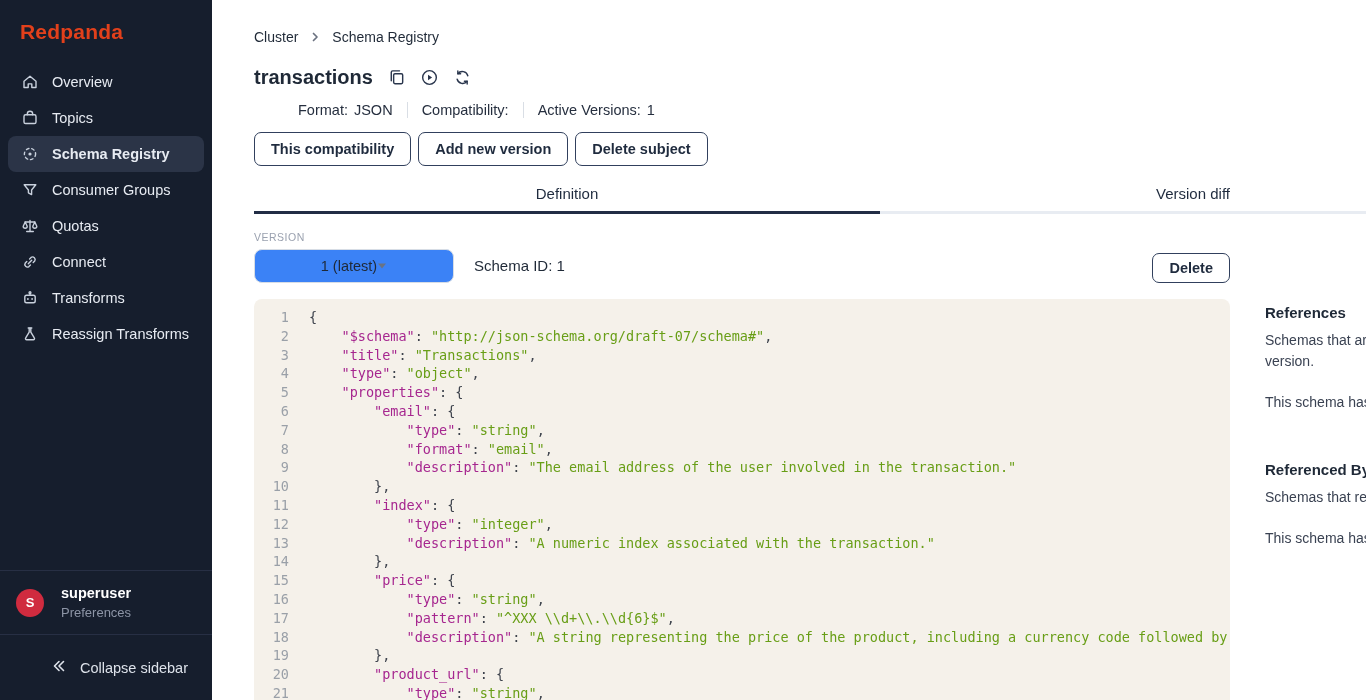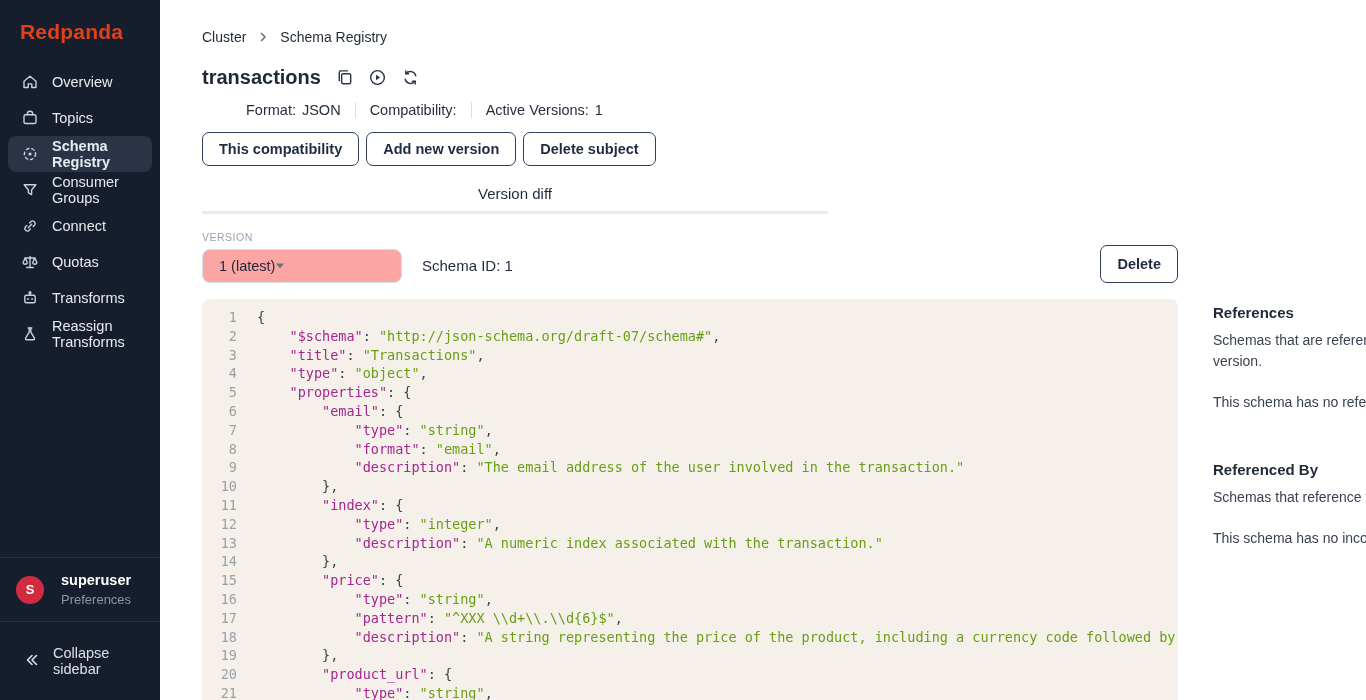--- a/index.html
+++ b/index.html
@@ -4,37 +4,37 @@
 <style>
   * { box-sizing: border-box; margin: 0; padding: 0; }
   html,body { width:1366px; height:700px; overflow:hidden; }
   body {
     font-family:"Liberation Sans","DejaVu Sans",sans-serif;
     background:#ffffff; color:#1f2937; display:flex;
   }
   svg { fill:none; stroke:currentColor; stroke-width:1.4; stroke-linecap:round; stroke-linejoin:round; }
 
   
-  .sidebar { width:160px; flex:none; background:var(--sidebar-bg,#161E2D); display:flex; flex-direction:column; }
+  .sidebar { width:212px; flex:none; background:var(--sidebar-bg,#161E2D); display:flex; flex-direction:column; }
   .logo { padding:20px 20px 20px; color:var(--brand,#E2401B); font-weight:bold; font-size:21px; letter-spacing:.2px; }
   .nav { padding:0 8px; }
   .nav-item { display:flex; align-items:center; gap:13px; height:36px; padding:0 13px;
     border-radius:8px; font-size:14.5px; color:#e7ebf2; cursor:pointer; }
   .nav-item.active { background:var(--sidebar-active-bg,#2B3447); font-weight:bold; }
   .nav-icon { width:18px; height:18px; color:#c9d1dd; flex:none; display:flex; align-items:center; }
   .nav-icon svg { width:18px; height:18px; }
   .sidebar-bottom { margin-top:auto; }
   .user-section { border-top:1px solid #272f44; border-bottom:1px solid #272f44;
     padding:14px 16px; display:flex; gap:17px; align-items:center; }
   .avatar { width:28px; height:28px; border-radius:50%; background:var(--avatar,#D02B3F);
     color:#fff; font-size:13px; font-weight:bold; display:flex; align-items:center; justify-content:center; flex:none; }
   .user-name { font-size:14.5px; font-weight:bold; color:#ffffff; }
   .user-prefs { font-size:13px; color:#8d95a6; margin-top:4px; cursor:pointer; }
   .collapse-row { padding:23px 24px; display:flex; gap:13px; align-items:center;
-    font-size:14.5px; color:#dde2ea; cursor:pointer; }
+    font-size:14.5px; color:#dde2ea; cursor:pointer;justify-content:flex-end; }
   .collapse-row svg { width:16px; height:16px; stroke-width:1.6; }
 
   
   .main { flex:1; padding:29px 0 0 42px; overflow:hidden; }
   .breadcrumb { display:flex; align-items:center; gap:11px; font-size:14px; color:#1f2937; }
   .crumb { cursor:pointer; }
   .crumb-sep { color:#6b7280; display:flex; }
   .crumb-sep svg { width:12px; height:12px; stroke-width:1.7; }
 
   .title-row { display:flex; align-items:center; gap:14px; margin-top:21px; }
@@ -51,26 +51,26 @@
     background:#fff; color:#1f2b3e; font-weight:bold; font-size:14.5px;
     font-family:inherit; cursor:pointer; }
 
   .tabs { display:flex; margin-top:19px; width:1252px; }
   .tab { width:626px; text-align:center; font-size:15px; color:#1f2b3e; padding-bottom:9px;
     border-bottom:3px solid #e8ecf2; cursor:pointer; }
   .tab.active { border-bottom-color:var(--accent,#222D45); }
 
   .version-row { width:976px; display:flex; align-items:flex-end; margin-top:17px; }
   .version-field .version-label { font-size:10.5px; letter-spacing:.5px; color:#9aa1af; margin-bottom:6px; }
-  .select { width:200px; height:34px; border:1px solid #d7dde5; border-radius:8px; background:#fca5a5;
-    display:flex; align-items:center; justify-content:flex-start; padding:0 16px;
+  .select { width:200px; height:34px; border:1px solid #d7dde5; border-radius:8px; background:#3b82f6;
+    display:flex; align-items:center; justify-content:center; padding:0 16px;
     font-size:14.5px; color:#1f2937; cursor:pointer; }
   .select .caret { color:#6a7383; display:flex; }
   .schema-id { margin-left:20px; margin-bottom:9px; font-size:15px; color:#1f2937; }
-  .delete-btn { margin-left:auto; height:38px; }
+  .delete-btn { margin-left:auto; height:30px; }
 
   .content-row { display:flex; margin-top:16px; align-items:flex-start; }
   .editor { width:976px; flex:none; background:var(--editor-bg,#F5F1EA); border-radius:8px;
     padding:9px 0 20px; height:440px; overflow:hidden;
     font-family:"DejaVu Sans Mono",monospace; font-size:13.5px; line-height:18.8px; }
   .cl { display:flex; white-space:pre; }
   .ln { width:35px; flex:none; text-align:right; color:#9aa0a8; }
   .lc { padding-left:20px; flex:none; white-space:pre; }
   .tk-k { color:var(--code-key,#A6268F); }
   .tk-v { color:var(--code-val,#689E16); }
@@ -117,35 +117,35 @@
         <span class="nav-icon">
           <svg viewBox="0 0 18 18">
             <path d="M3.2 3.8h11.6L10.6 9v4.6l-3.2-1.8V9z"></path>
           </svg>
         </span>
         <span>Consumer Groups</span>
       </div>
       <div class="nav-item">
         <span class="nav-icon">
           <svg viewBox="0 0 18 18">
+            <path d="M9 3.5v11M5.7 14.5h6.6M4.2 5h9.6"></path>
+            <path d="M2.2 9.2a2 2 0 0 0 4 0l-2-4.2zM11.8 9.2a2 2 0 0 0 4 0l-2-4.2z"></path>
+          </svg>
+        </span>
+        <span>Quotas</span>
+      </div>
+      <div class="nav-item">
+        <span class="nav-icon">
+          <svg viewBox="0 0 18 18">
             <path d="M7.3 10.7l3.4-3.4"></path>
             <path d="M8.6 5.9l1.5-1.5a2.6 2.6 0 0 1 3.6 3.6l-1.5 1.5"></path>
             <path d="M9.4 12.1l-1.5 1.5a2.6 2.6 0 0 1-3.6-3.6l1.5-1.5"></path>
           </svg>
         </span>
         <span>Connect</span>
-      </div>
-      <div class="nav-item">
-        <span class="nav-icon">
-          <svg viewBox="0 0 18 18">
-            <path d="M9 3.5v11M5.7 14.5h6.6M4.2 5h9.6"></path>
-            <path d="M2.2 9.2a2 2 0 0 0 4 0l-2-4.2zM11.8 9.2a2 2 0 0 0 4 0l-2-4.2z"></path>
-          </svg>
-        </span>
-        <span>Quotas</span>
       </div>
       <div class="nav-item">
         <span class="nav-icon">
           <svg viewBox="0 0 18 18">
             <rect x="3.8" y="6.2" width="10.4" height="7.6" rx="1.8"></rect>
             <path d="M9 6.2V4.6"></path>
             <circle cx="9" cy="3.7" r=".9"></circle>
             <circle cx="6.9" cy="10" r=".9" fill="currentColor" stroke="none"></circle>
             <circle cx="11.1" cy="10" r=".9" fill="currentColor" stroke="none"></circle>
           </svg>
@@ -234,20 +234,21 @@
       </span>
     </div>
 
   <div class="actions-row" id="actions-row">
       <button class="btn">This compatibility</button>
       <button class="btn">Add new version</button>
       <button class="btn">Delete subject</button>
     </div>
 
   <div class="tabs" id="tabs">
+      <div class="tab active">Definition</div>
       <div class="tab">Version diff</div>
     </div>
 
   <div class="version-row">
     <div class="version-field">
       <div class="version-label">VERSION</div>
       <div class="select">
         <span>1 (latest)</span>
         <span class="caret">
           <svg viewBox="0 0 10 6" style="width:10px;height:6px">

